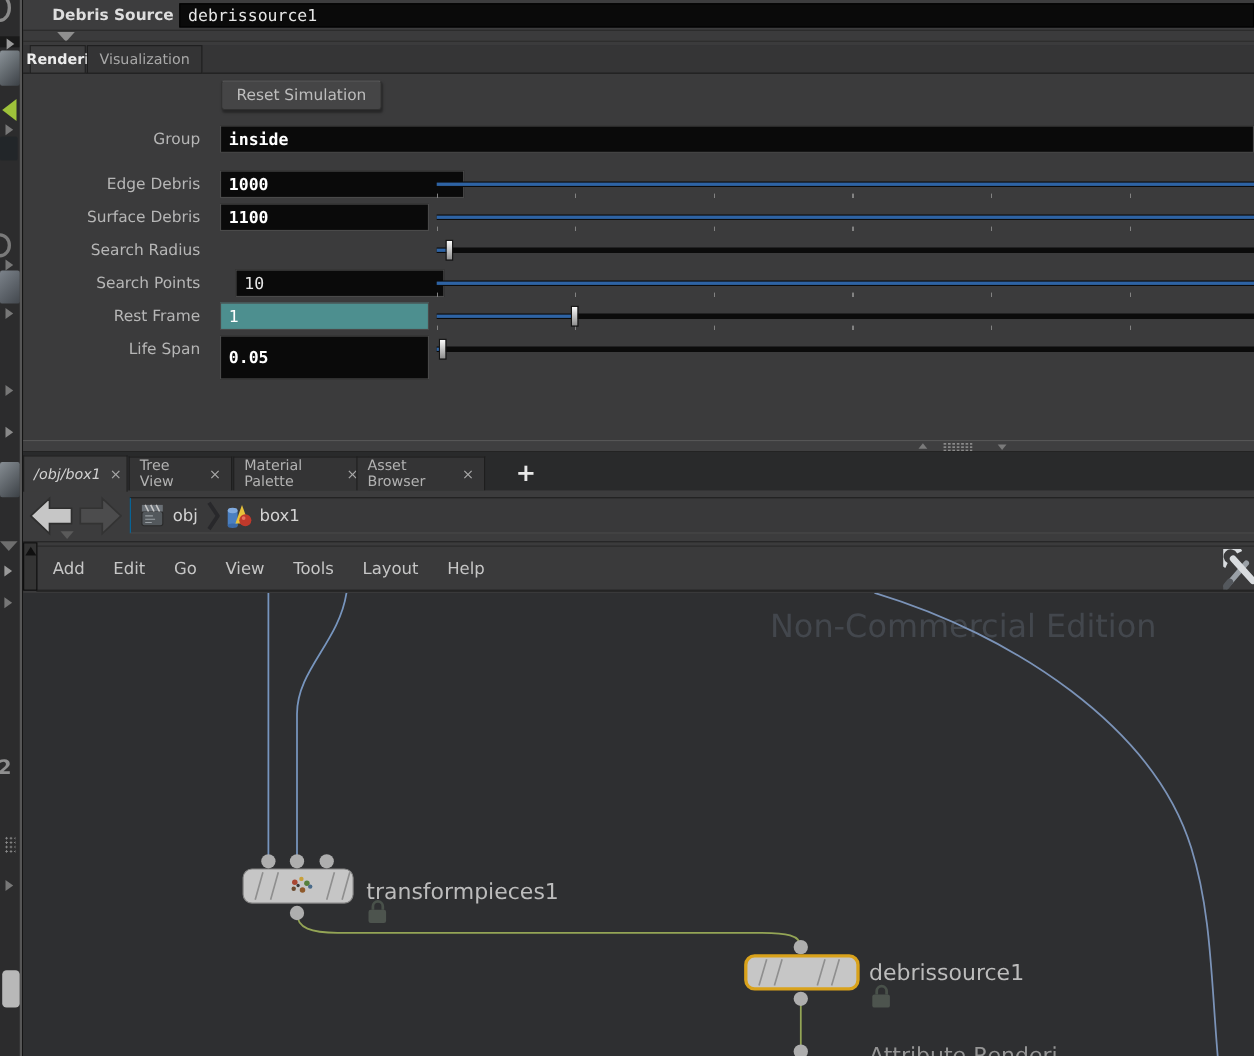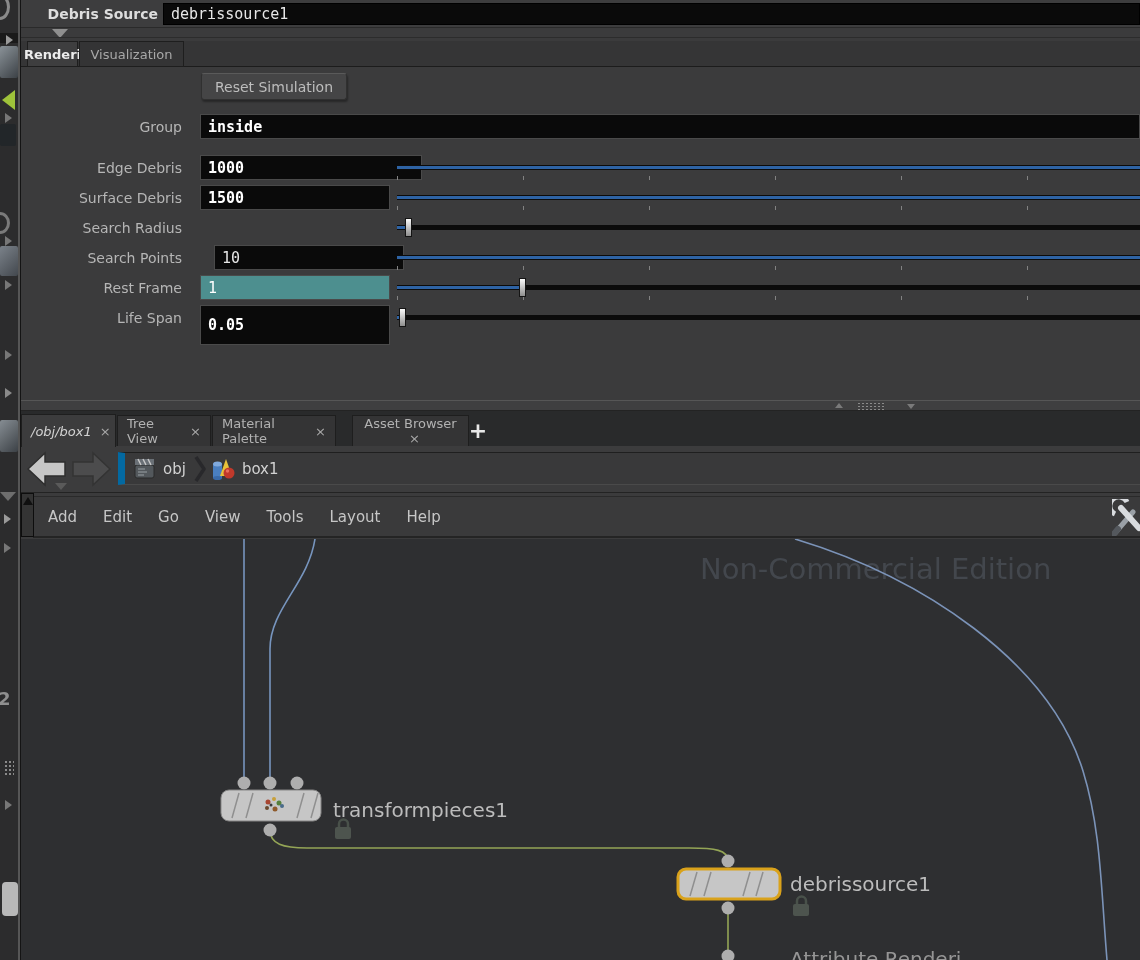--- a/index.html
+++ b/index.html
@@ -87,21 +87,21 @@
       <span>1000</span>
     </div>
   <div class="abs sl" style="left:397px;top:155px;width:743px;height:26px;">
     <div class="track"></div>
     <div class="fill" style="width:743px;"></div>
     <div class="ticks"></div>
   </div>
 
   <div class="abs lbl" style="left:40px;top:190px;width:142px;">Surface Debris</div>
   <div class="abs fld bold" style="left:200px;top:185px;width:190px;height:25px;">
-      <span>1500</span>
+      <span>1100</span>
     </div>
   <div class="abs sl" style="left:397px;top:185px;width:743px;height:26px;">
     <div class="track"></div>
     <div class="fill" style="width:743px;"></div>
     <div class="ticks"></div>
   </div>
 
   <div class="abs lbl" style="left:40px;top:220px;width:142px;">Search Radius</div>
   <div class="abs sl" style="left:397px;top:215px;width:743px;height:26px;">
     <div class="track"></div>
@@ -152,37 +152,37 @@
     <span class="x">×</span>
   </div>
   <div class="abs panetab" style="left:117px;top:415px;width:94px;height:31px;background:#343435;color:#b2b2b2;">
     <span>Tree View</span>
     <span class="x">×</span>
   </div>
   <div class="abs panetab" style="left:212px;top:415px;width:124px;height:31px;background:#343435;color:#b2b2b2;">
     <span>Material Palette</span>
     <span class="x">×</span>
   </div>
-  <div class="abs panetab" style="left:352px;top:415px;width:117px;height:31px;background:#343435;color:#b2b2b2;flex-direction:column;">
+  <div class="abs panetab" style="left:324px;top:415px;width:117px;height:31px;background:#343435;color:#b2b2b2;">
     <span>Asset Browser</span>
     <span class="x">×</span>
   </div>
   <div class="abs" style="left:462px;top:414px;width:32px;height:32px;display:flex;align-items:center;justify-content:center;font-size:22px;font-weight:bold;color:#e8e8e8;">
       <span>+</span>
     </div>
 
   <div class="abs" style="left:21px;top:446px;width:1119px;height:47px;background:#3c3c3d;border-bottom:1px solid #232323;"></div>
   <svg class="abs" style="left:26px;top:450px;" width="42" height="41" viewBox="0 0 42 41">
     <polygon points="2,19 19,3 19,12 39,12 39,26 19,26 19,35" fill="#c6c6c6" stroke="#2e2e2e" stroke-width="1.5"></polygon>
     <polygon points="29,33 41,33 35,40" fill="#5a5a5a"></polygon>
   </svg>
   <svg class="abs" style="left:70px;top:450px;" width="42" height="41" viewBox="0 0 42 41">
     <polygon points="40,19 23,3 23,12 3,12 3,26 23,26 23,35" fill="#4c4c4d" stroke="#333333" stroke-width="1.5"></polygon>
   </svg>
-  <div class="abs" style="left:118px;top:452px;width:1022px;height:33px;background:#39393a;border-top:1px solid #1f1f1f;border-left:7px solid #0369a1;border-bottom:1px solid #4a4a4a;display:flex;align-items:center;padding-left:8px;">
+  <div class="abs" style="left:118px;top:452px;width:1022px;height:33px;background:#39393a;border-top:1px solid #1f1f1f;border-left:1px solid #0369a1;border-bottom:1px solid #4a4a4a;display:flex;align-items:center;padding-left:8px;">
     <svg width="24" height="26" viewBox="0 0 24 26">
       <rect x="2" y="9" width="19" height="13" rx="2" fill="#53585c" stroke="#2a2a2a"></rect>
       <rect x="2" y="3" width="19" height="6" fill="#6a7076"></rect>
       <path d="M5,3 l3,6 M10,3 l3,6 M15,3 l3,6" stroke="#c8c8c8" stroke-width="1.4"></path>
       <path d="M5,13 h7 M5,16 h9 M5,19 h6" stroke="#9aa0a4" stroke-width="1"></path>
     </svg>
     <span style="font-size:15px;color:#d2d2d2;padding:0 8px 0 6px;">obj</span>
     <svg width="12" height="30" viewBox="0 0 12 30">
       <path d="M2,3 L10,15 L2,27" stroke="#28282b" stroke-width="3.5" fill="none" stroke-linejoin="round"></path>
     </svg>

